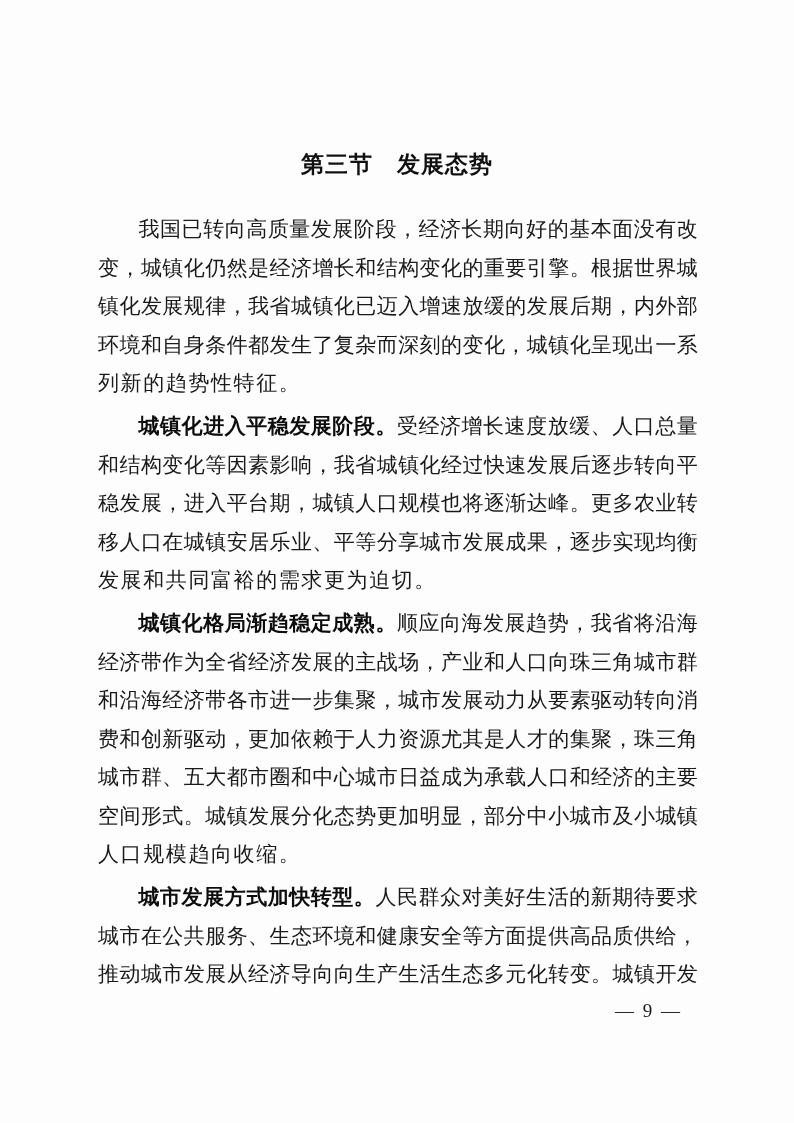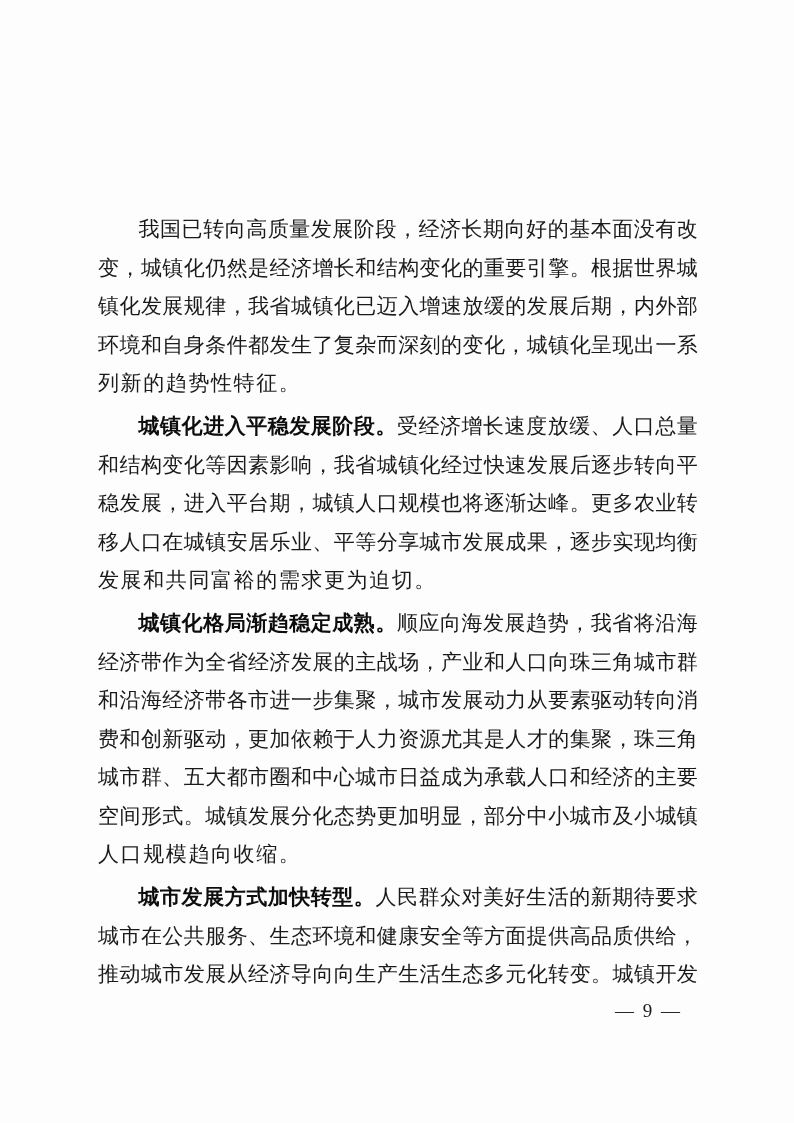--- a/index.html
+++ b/index.html
@@ -74,20 +74,21 @@
     right: 112px;
     font-size: 19px;
     letter-spacing: 2px;
     color: #1a1a1a;
   }
 </style>
 </head>
 <body>
 
 <div class="page">
+  <h1 class="title">第三节　发展态势</h1>
 
   <div class="body-text" id="text-body">
       <div class="para">
         <div class="line justify">
           <span class="indent-spacer"></span>
           <span class="ch">我</span>
           <span class="ch">国</span>
           <span class="ch">已</span>
           <span class="ch">转</span>
           <span class="ch">向</span>

